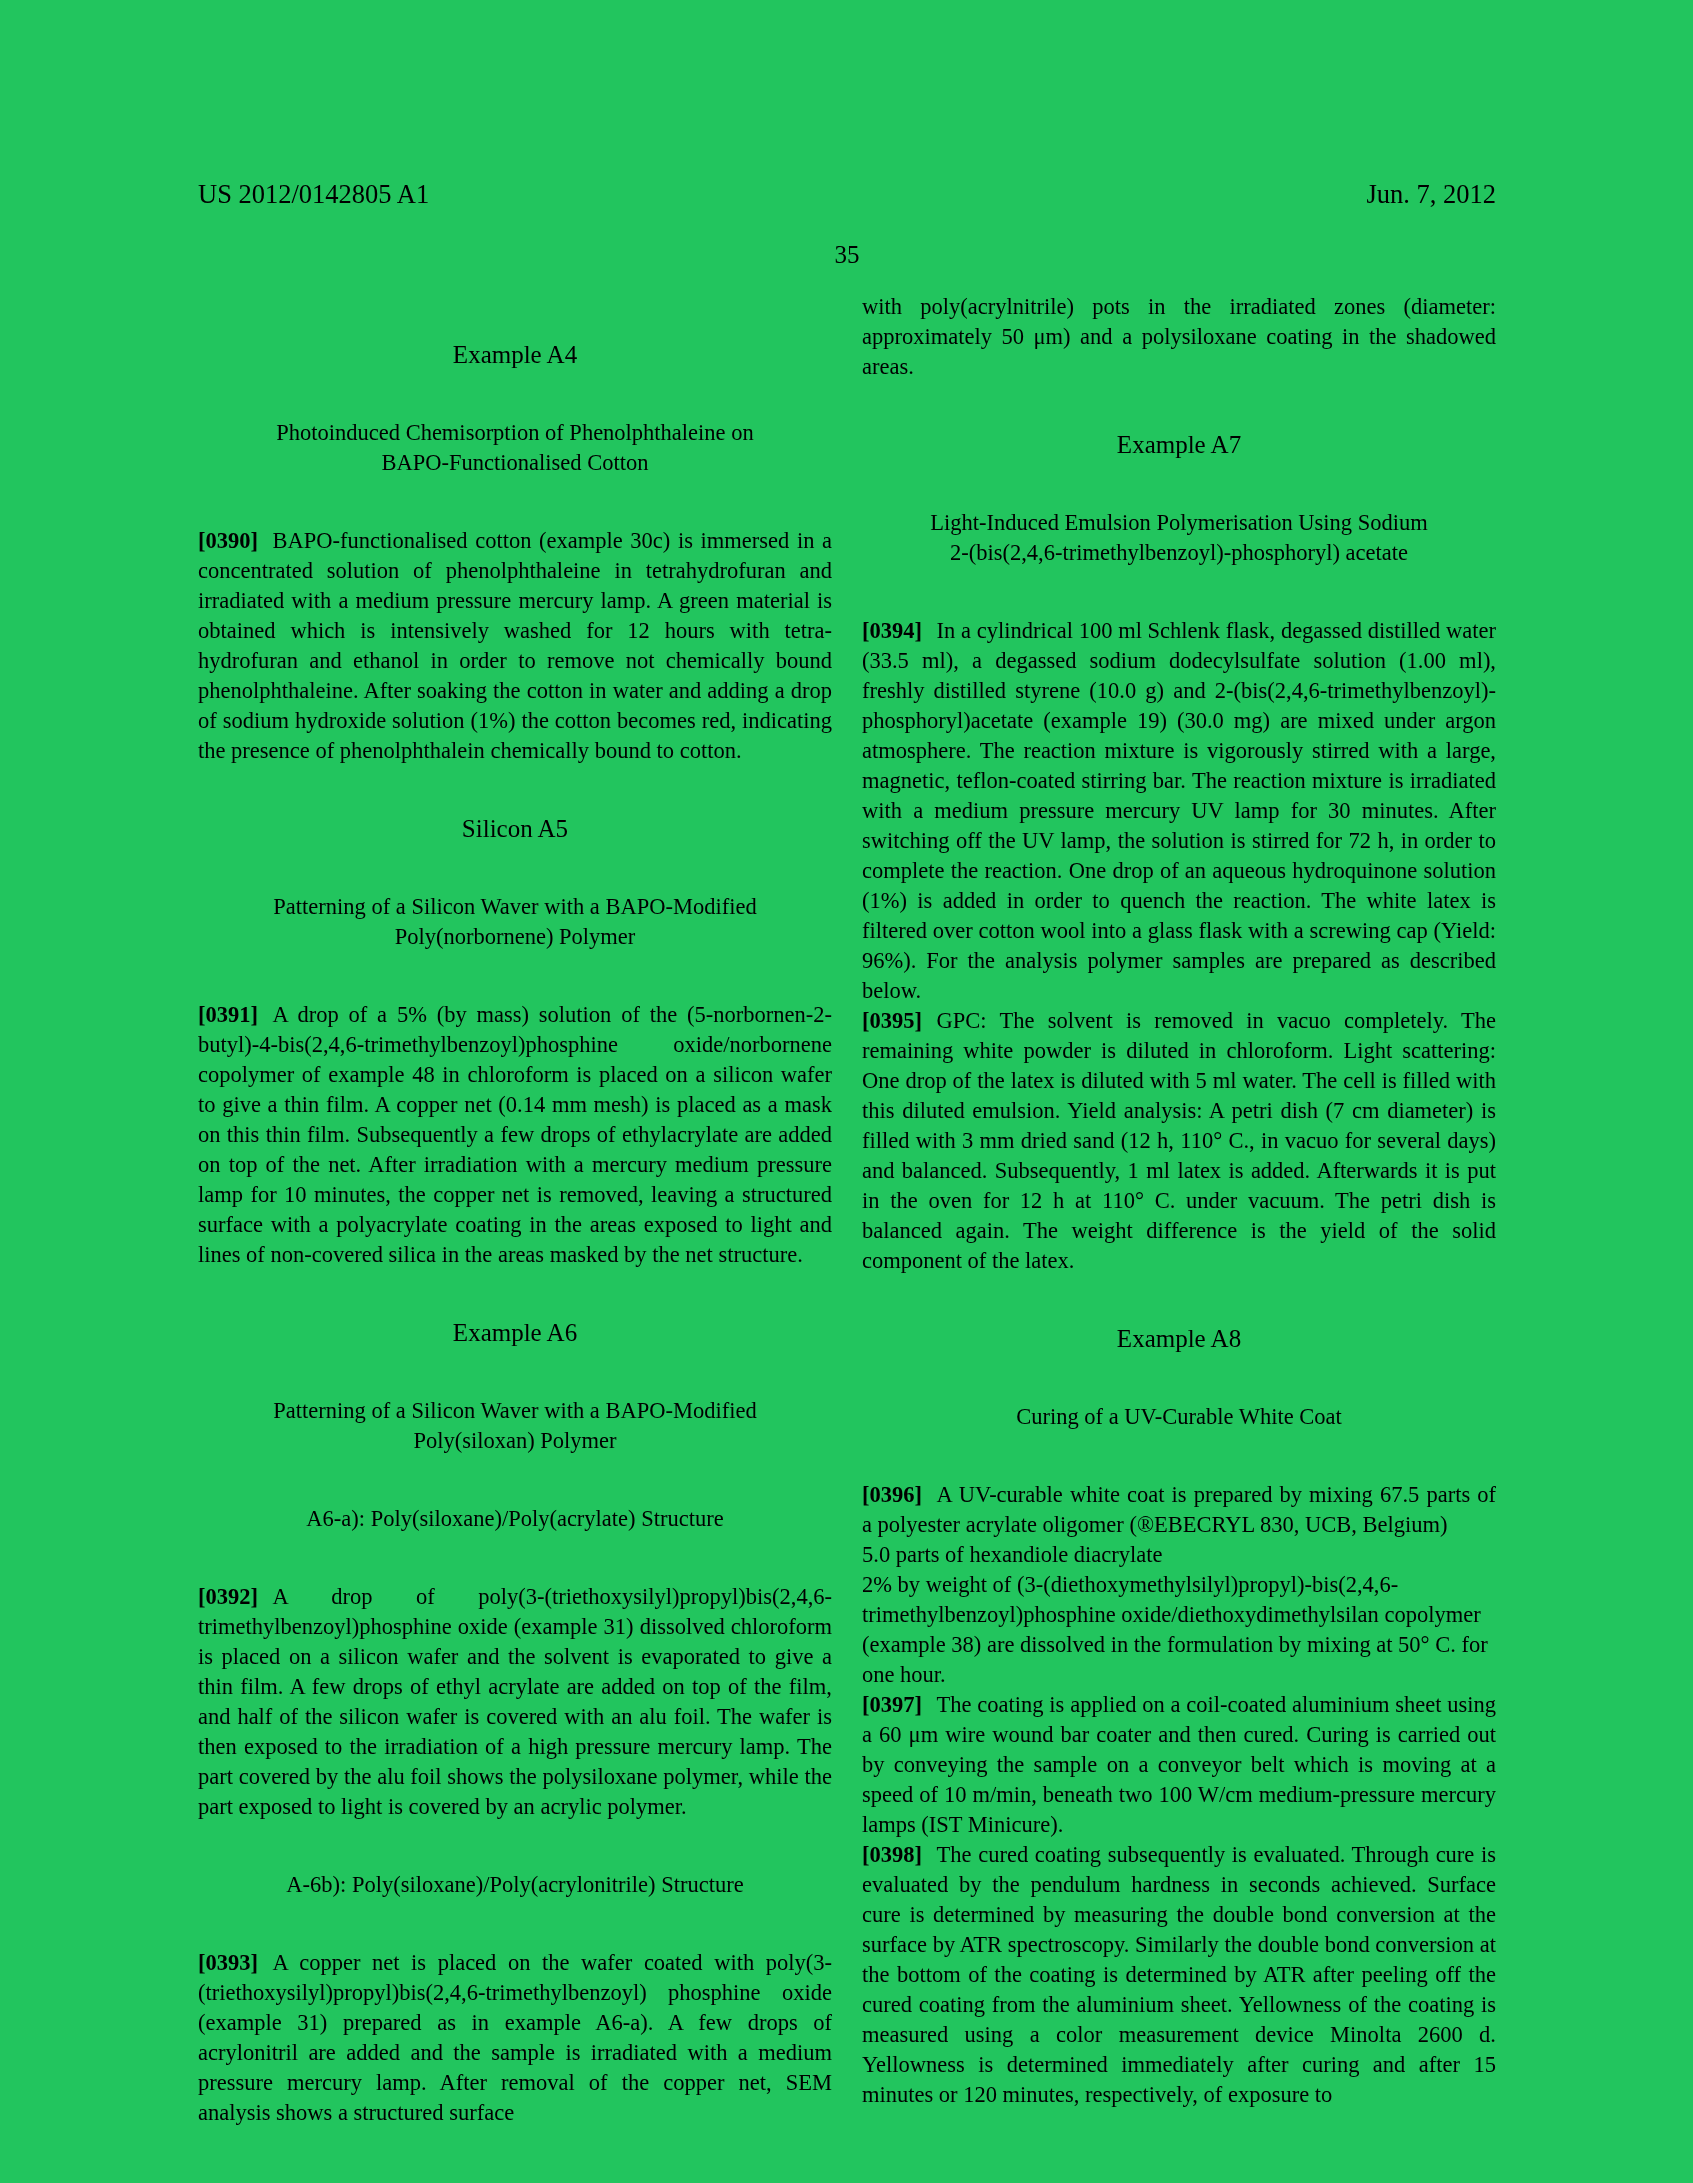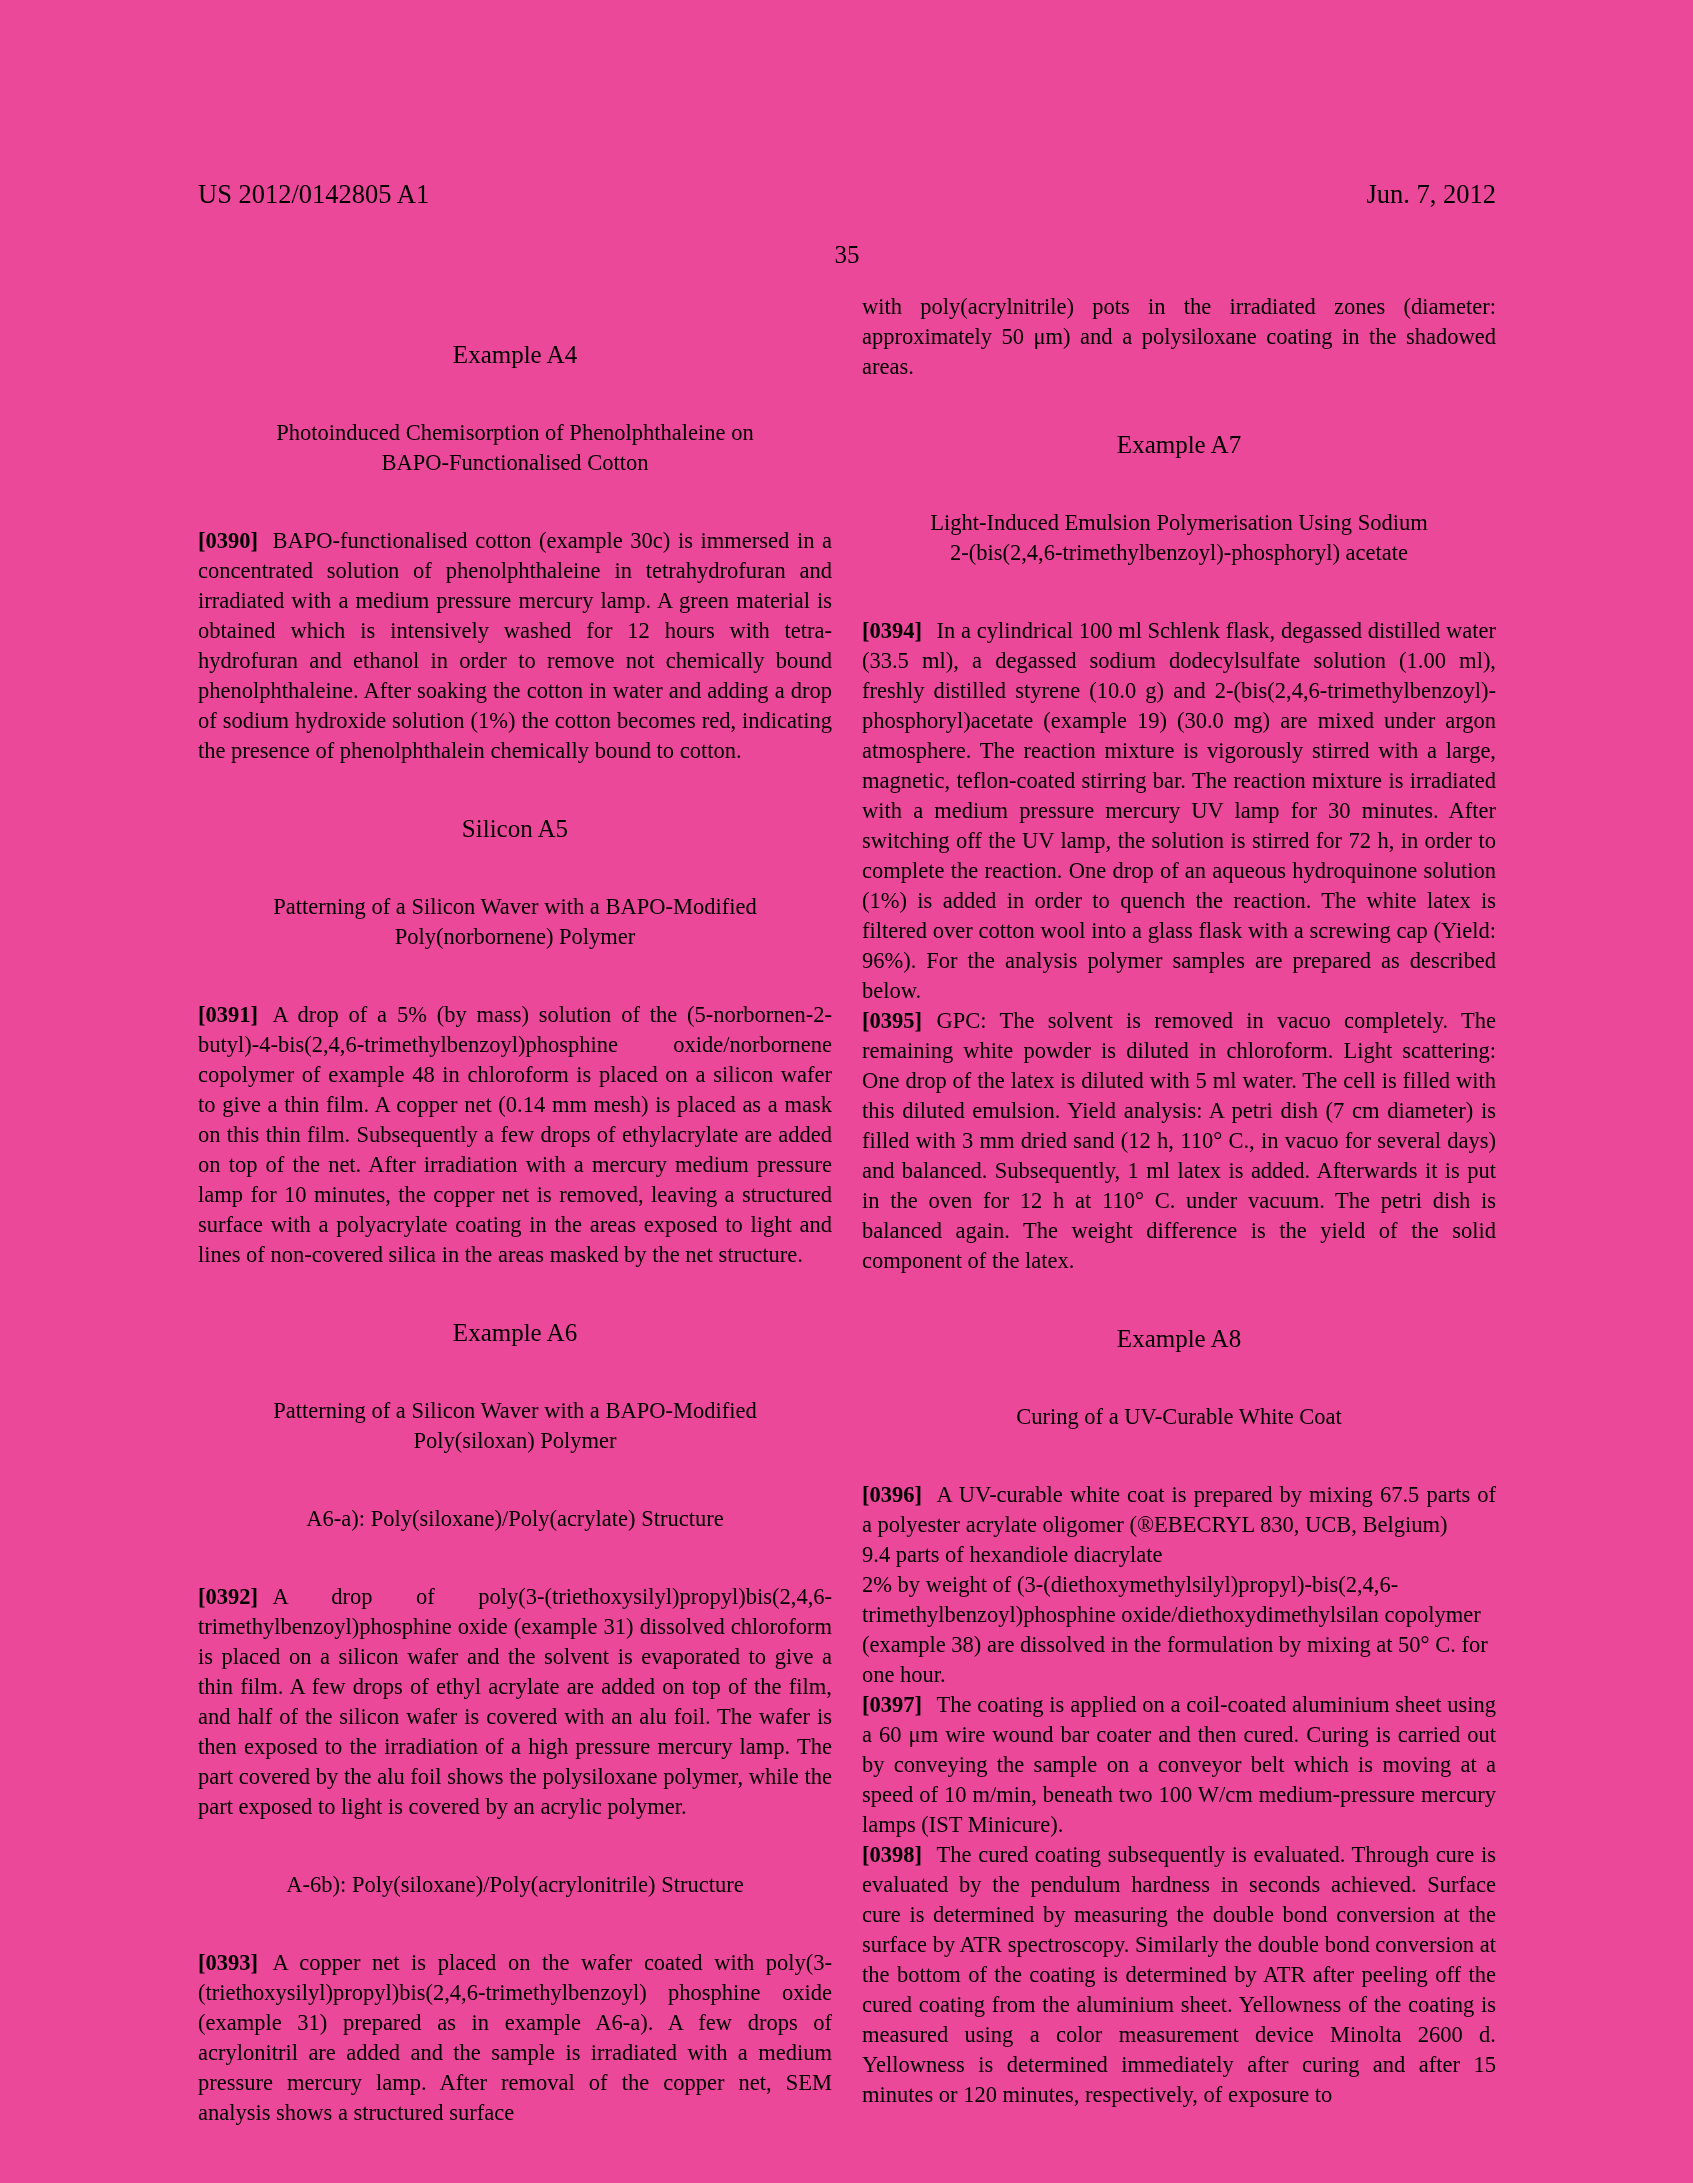--- a/index.html
+++ b/index.html
@@ -5,21 +5,21 @@
   html, body {
     margin: 0;
     padding: 0;
     background: #ffffff;
     color: #000000;
   }
   .sheet {
     position: relative;
     width: 1694px;
     height: 2183px;
-    background: #ec4899;
+    background: #22c55e;
     font-family: "Liberation Serif", serif;
     overflow: hidden;
   }
   .hdr {
     position: absolute;
     top: 180px;
     left: 198px;
     right: 198px;
     display: flex;
     justify-content: space-between;
@@ -95,21 +95,21 @@
 
     <div class="col">
       <p class="p just">with poly(acrylnitrile) pots in the irradiated zones (diameter: approximately 50 μm) and a polysiloxane coating in the shadowed areas.</p>
       <div class="hd">Example A7</div>
       <div class="sub">Light-Induced Emulsion Polymerisation Using Sodium 2-(bis(2,4,6-trimethylbenzoyl)-phosphoryl) acetate</div>
       <p class="p just"><b class="tag">[0394]</b><span class="sp"></span><span>In a cylindrical 100 ml Schlenk flask, degassed distilled water (33.5 ml), a degassed sodium dodecylsulfate solution (1.00 ml), freshly distilled styrene (10.0 g) and 2-(bis(2,4,6-trimethylbenzoyl)-phosphoryl)acetate (example 19) (30.0 mg) are mixed under argon atmosphere. The reaction mixture is vigorously stirred with a large, magnetic, teflon-coated stirring bar. The reaction mixture is irradiated with a medium pressure mercury UV lamp for 30 minutes. After switching off the UV lamp, the solution is stirred for 72 h, in order to complete the reaction. One drop of an aqueous hydroquinone solution (1%) is added in order to quench the reaction. The white latex is filtered over cotton wool into a glass flask with a screwing cap (Yield: 96%). For the analysis polymer samples are prepared as described below.</span></p>
       <p class="p just"><b class="tag">[0395]</b><span class="sp"></span><span>GPC: The solvent is removed in vacuo completely. The remaining white powder is diluted in chloroform. Light scattering: One drop of the latex is diluted with 5 ml water. The cell is filled with this diluted emulsion. Yield analysis: A petri dish (7 cm diameter) is filled with 3 mm dried sand (12 h, 110° C., in vacuo for several days) and balanced. Subsequently, 1 ml latex is added. Afterwards it is put in the oven for 12 h at 110° C. under vacuum. The petri dish is balanced again. The weight difference is the yield of the solid component of the latex.</span></p>
       <div class="hd">Example A8</div>
       <div class="sub">Curing of a UV-Curable White Coat</div>
       <p class="p just"><b class="tag">[0396]</b><span class="sp"></span><span>A UV-curable white coat is prepared by mixing 67.5 parts of a polyester acrylate oligomer (®EBECRYL 830, UCB, Belgium)</span></p>
-      <p class="plain">9.4 parts of hexandiole diacrylate</p>
+      <p class="plain">5.0 parts of hexandiole diacrylate</p>
       <p class="plain just">2% by weight of (3-(diethoxymethylsilyl)propyl)-bis(2,4,6-trimethylbenzoyl)phosphine oxide/diethoxydimethylsilan copolymer (example 38) are dissolved in the formulation by mixing at 50° C. for one hour.</p>
       <p class="p just"><b class="tag">[0397]</b><span class="sp"></span><span>The coating is applied on a coil-coated aluminium sheet using a 60 μm wire wound bar coater and then cured. Curing is carried out by conveying the sample on a conveyor belt which is moving at a speed of 10 m/min, beneath two 100 W/cm medium-pressure mercury lamps (IST Minicure).</span></p>
       <p class="p just"><b class="tag">[0398]</b><span class="sp"></span><span>The cured coating subsequently is evaluated. Through cure is evaluated by the pendulum hardness in seconds achieved. Surface cure is determined by measuring the double bond conversion at the surface by ATR spectroscopy. Similarly the double bond conversion at the bottom of the coating is determined by ATR after peeling off the cured coating from the aluminium sheet. Yellowness of the coating is measured using a color measurement device Minolta 2600 d. Yellowness is determined immediately after curing and after 15 minutes or 120 minutes, respectively, of exposure to</span></p>
     </div>
 
   </div>
 </div>
 
 
 </body></html>

